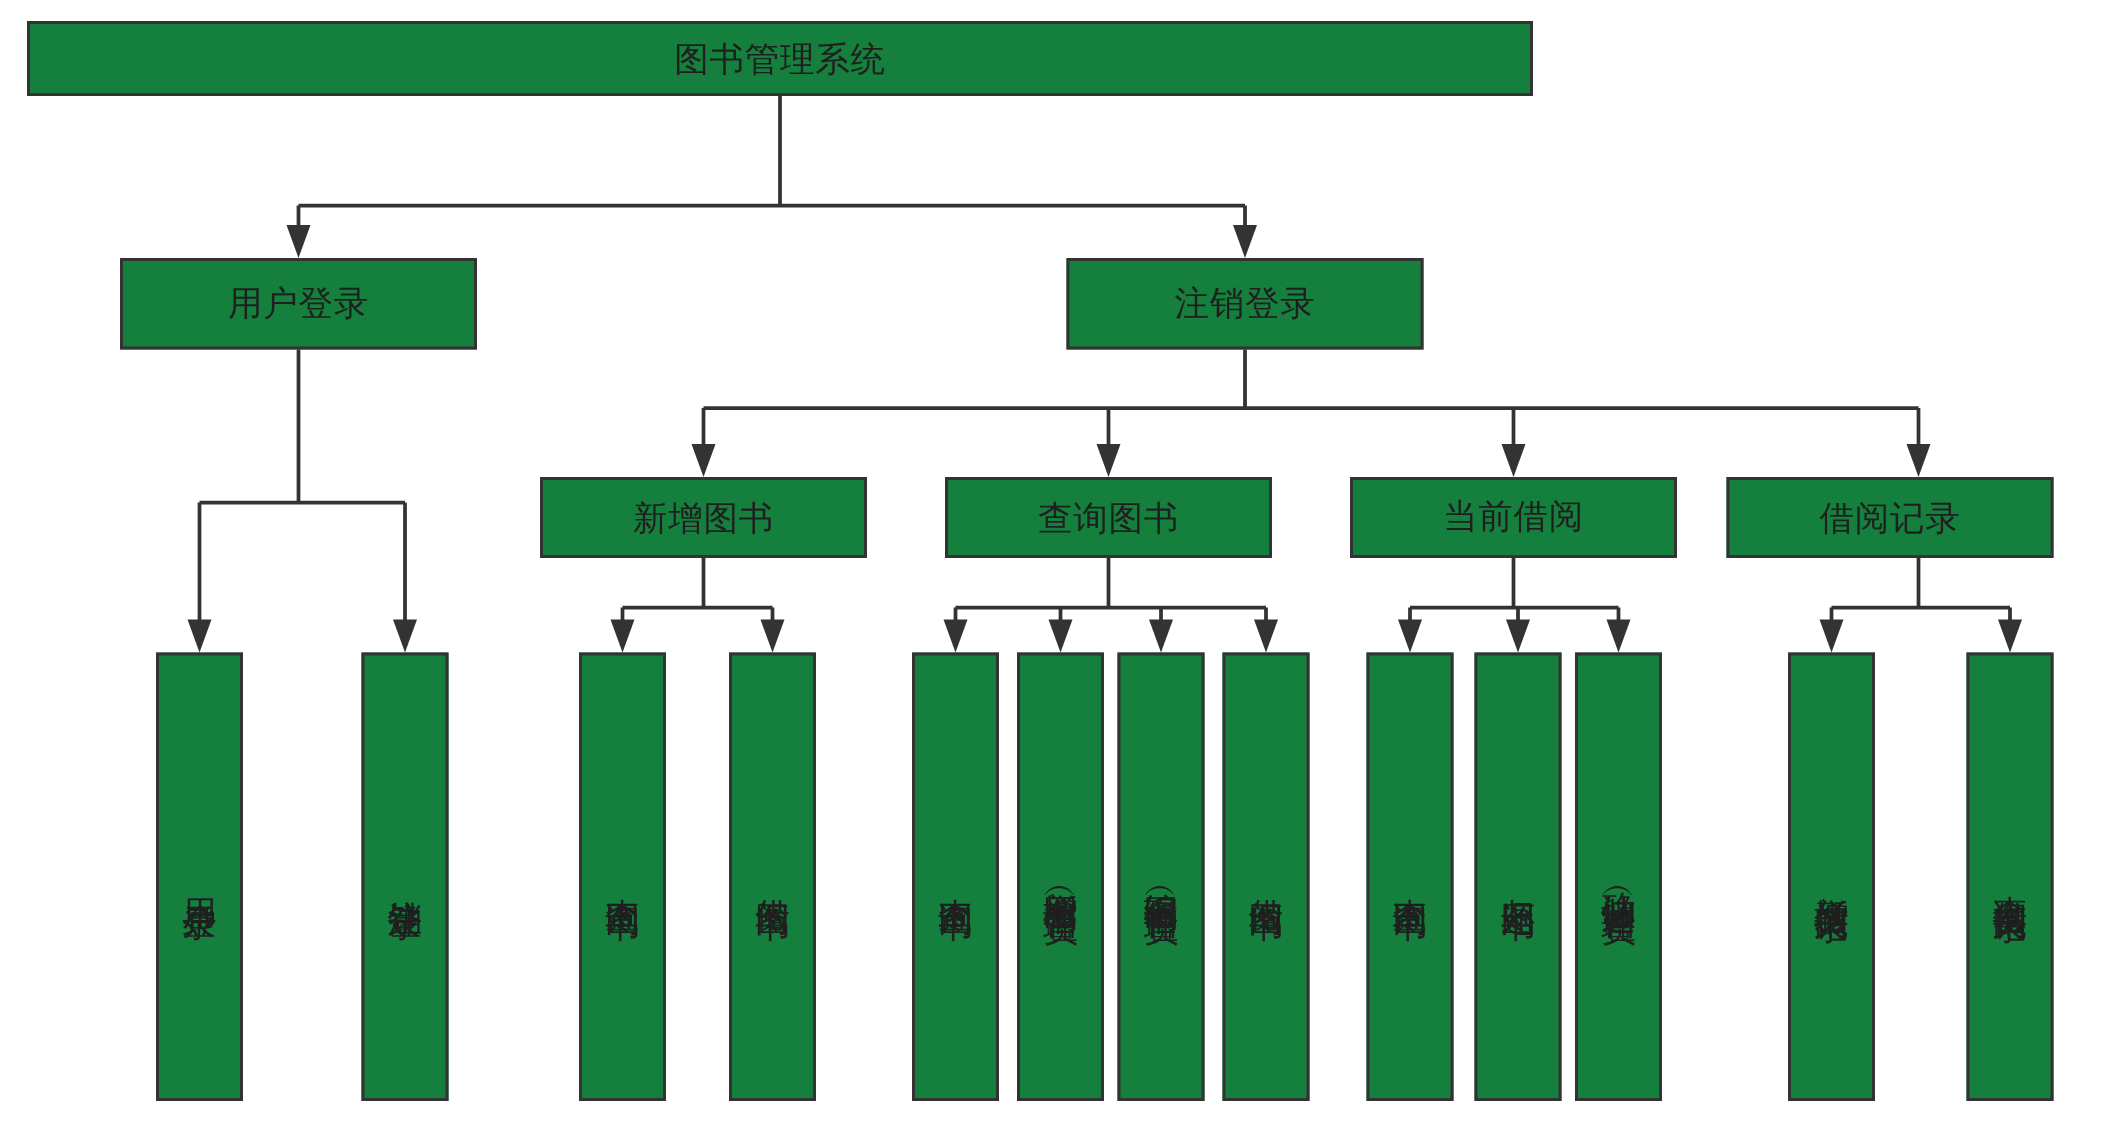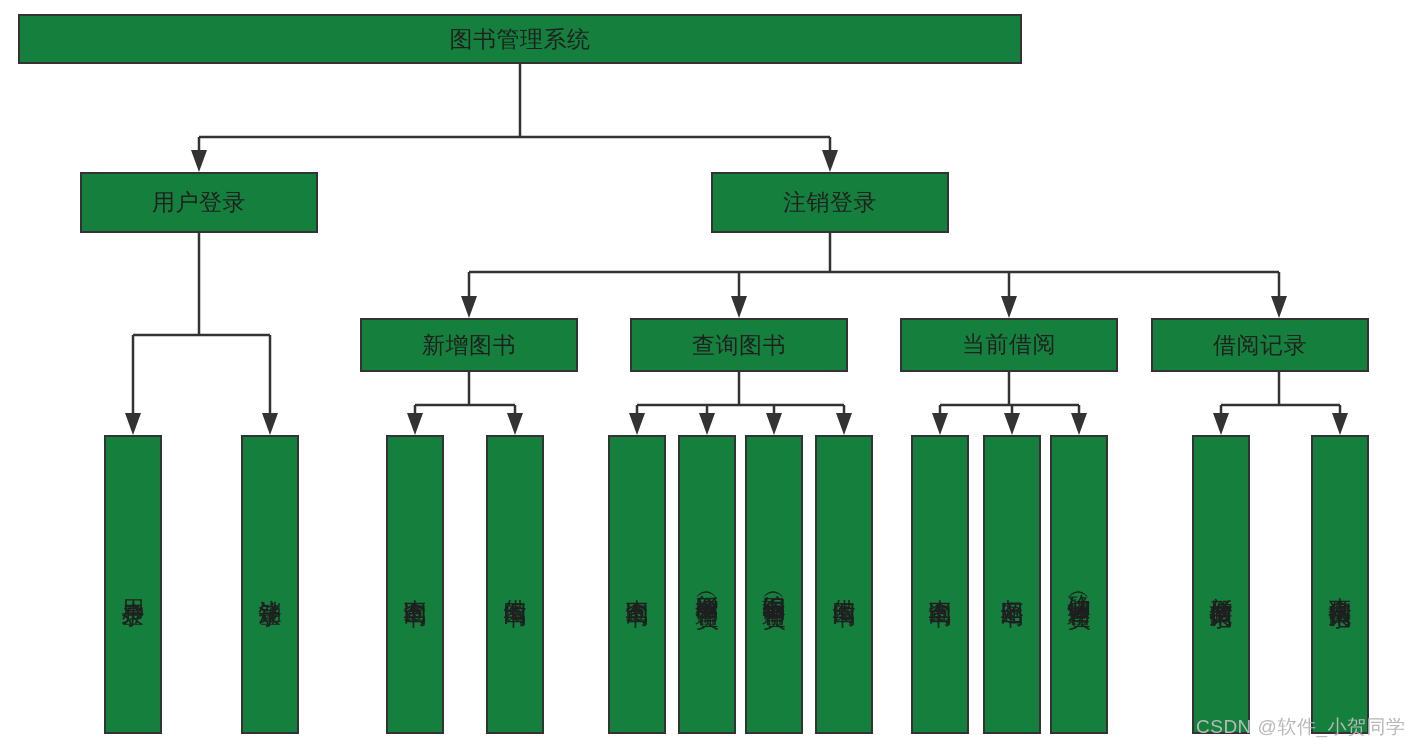--- a/index.html
+++ b/index.html
@@ -174,14 +174,13 @@
       <div class="node-box" style="left: 1050px; top: 435px; width: 58px; height: 299px;">
         <span class="node-label-v">确认归还（管理员）</span>
       </div>
       <div class="node-box" style="left: 1192px; top: 435px; width: 58px; height: 299px;">
         <span class="node-label-v">新增借阅记录</span>
       </div>
       <div class="node-box" style="left: 1311px; top: 435px; width: 58px; height: 299px;">
         <span class="node-label-v">查询借阅记录</span>
       </div>
     </div>
-  <div class="watermark" style="left:1196px; top:714px;">CSDN @软件_小贺同学</div>
 </div>
 
 </body></html>

